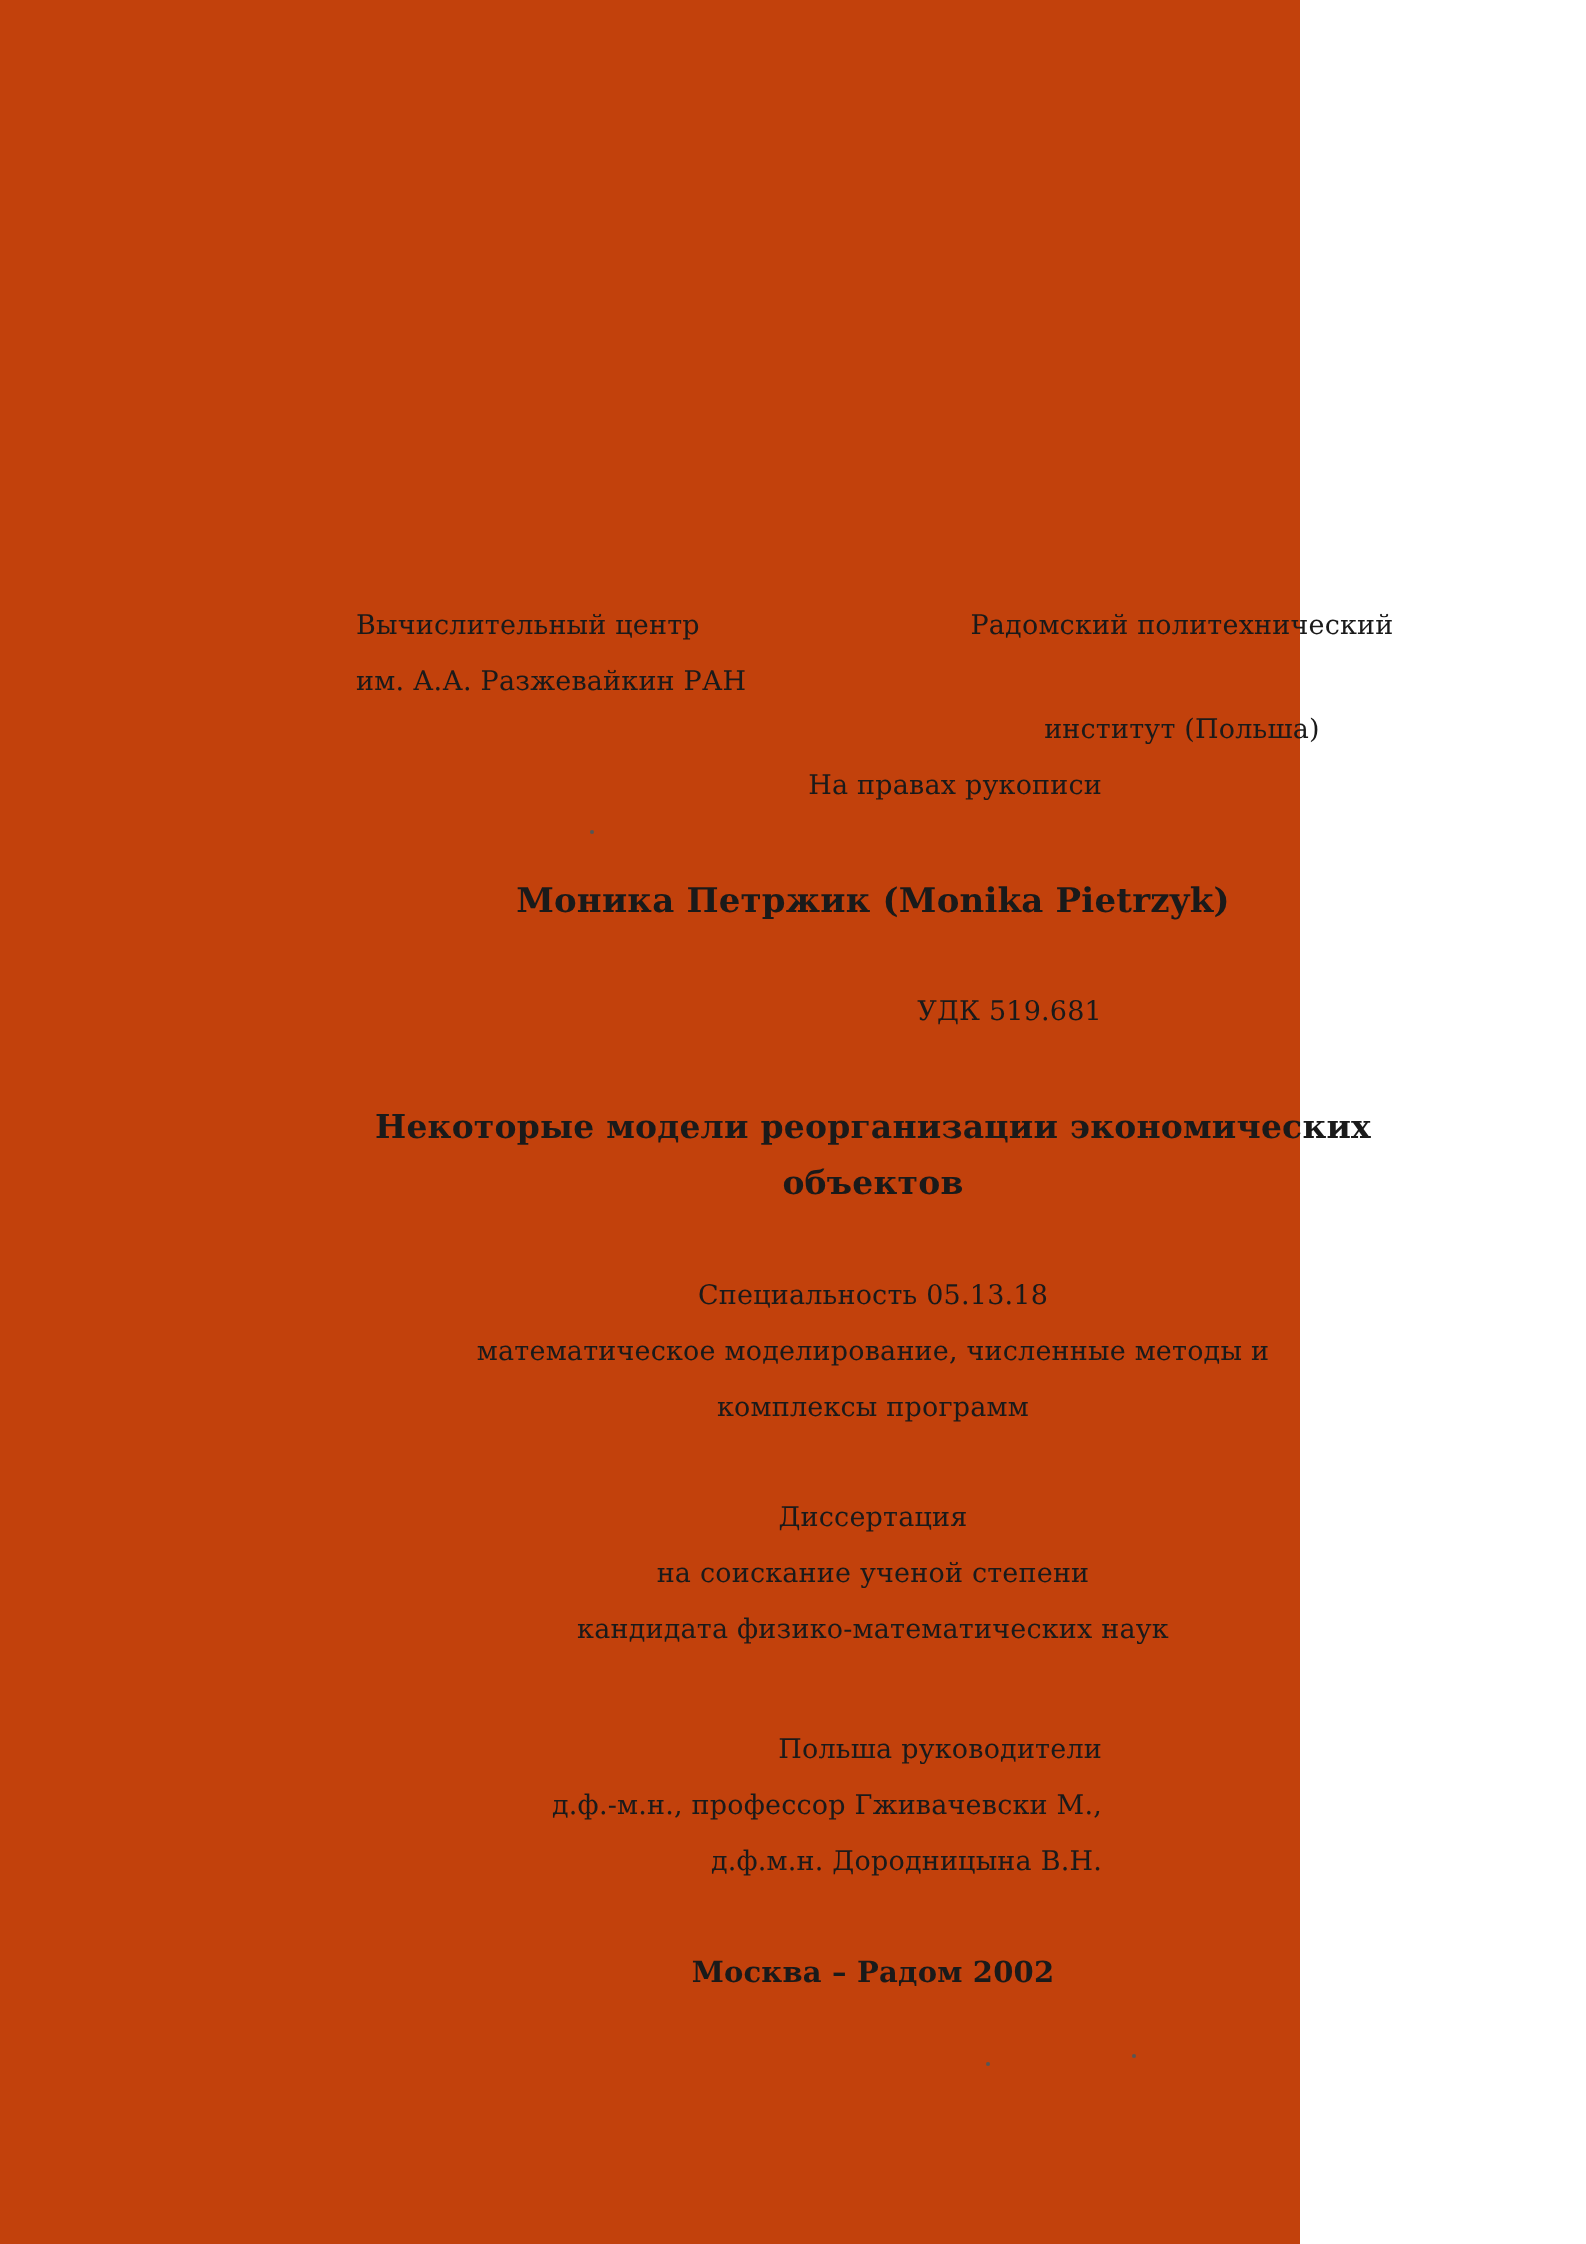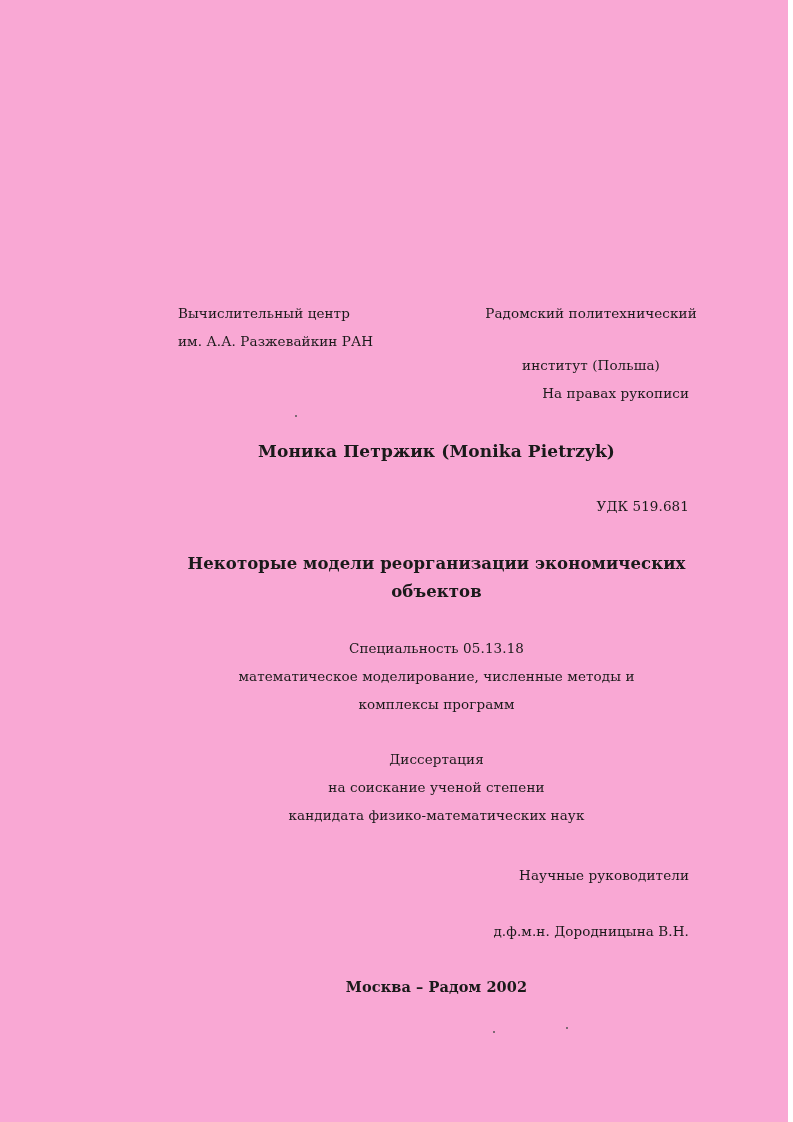--- a/index.html
+++ b/index.html
@@ -11,22 +11,22 @@
       width: 793px;
       height: 1122px;
       position: relative;
       overflow: hidden;
       font-family: "DejaVu Serif", "Liberation Serif", serif;
       color: #1a1a1a;
     }
     .page {
       position: absolute;
       left: 0; top: 0;
-      width: 788px; height: 1122px;
-      background: #f9a8d4;
+      width: 650px; height: 1122px;
+      background: #c2410c;
     }
     .txt {
       position: absolute;
       white-space: nowrap;
       font-size: 13.5px;
       line-height: 16px;
       letter-spacing: 0.1px;
     }
     .left { text-align: left; }
     .right { text-align: right; }
@@ -62,21 +62,22 @@
   <div class="txt center title" style="left:0; width:873px; top:582px;">объектов</div>
 
   <div class="txt center" style="left:0; width:873px; top:640px;">Специальность 05.13.18</div>
   <div class="txt center" style="left:0; width:873px; top:668px;">математическое моделирование, численные методы и</div>
   <div class="txt center" style="left:0; width:873px; top:696px;">комплексы программ</div>
 
   <div class="txt center" style="left:0; width:873px; top:751px;">Диссертация</div>
   <div class="txt center" style="left:0; width:873px; top:779px;">на соискание ученой степени</div>
   <div class="txt center" style="left:0; width:873px; top:807px;">кандидата физико-математических наук</div>
 
-  <div class="txt right" style="right:99px; top:867px;">Научные руководители</div>
+  <div class="txt right" style="right:99px; top:867px;">Польша руководители</div>
+  <div class="txt right" style="right:99px; top:895px;">д.ф.-м.н., профессор Гживачевски М.,</div>
   <div class="txt right" style="right:99px; top:923px;">д.ф.м.н. Дородницына В.Н.</div>
 
   <div class="txt center place" style="left:0; width:873px; top:978px;">Москва – Радом 2002</div>
 
   <div class="speck" style="left:295px; top:415px;"></div>
   <div class="speck" style="left:493px; top:1031px;"></div>
   <div class="speck" style="left:566px; top:1027px;"></div>
 </div>
 
 </body></html>

